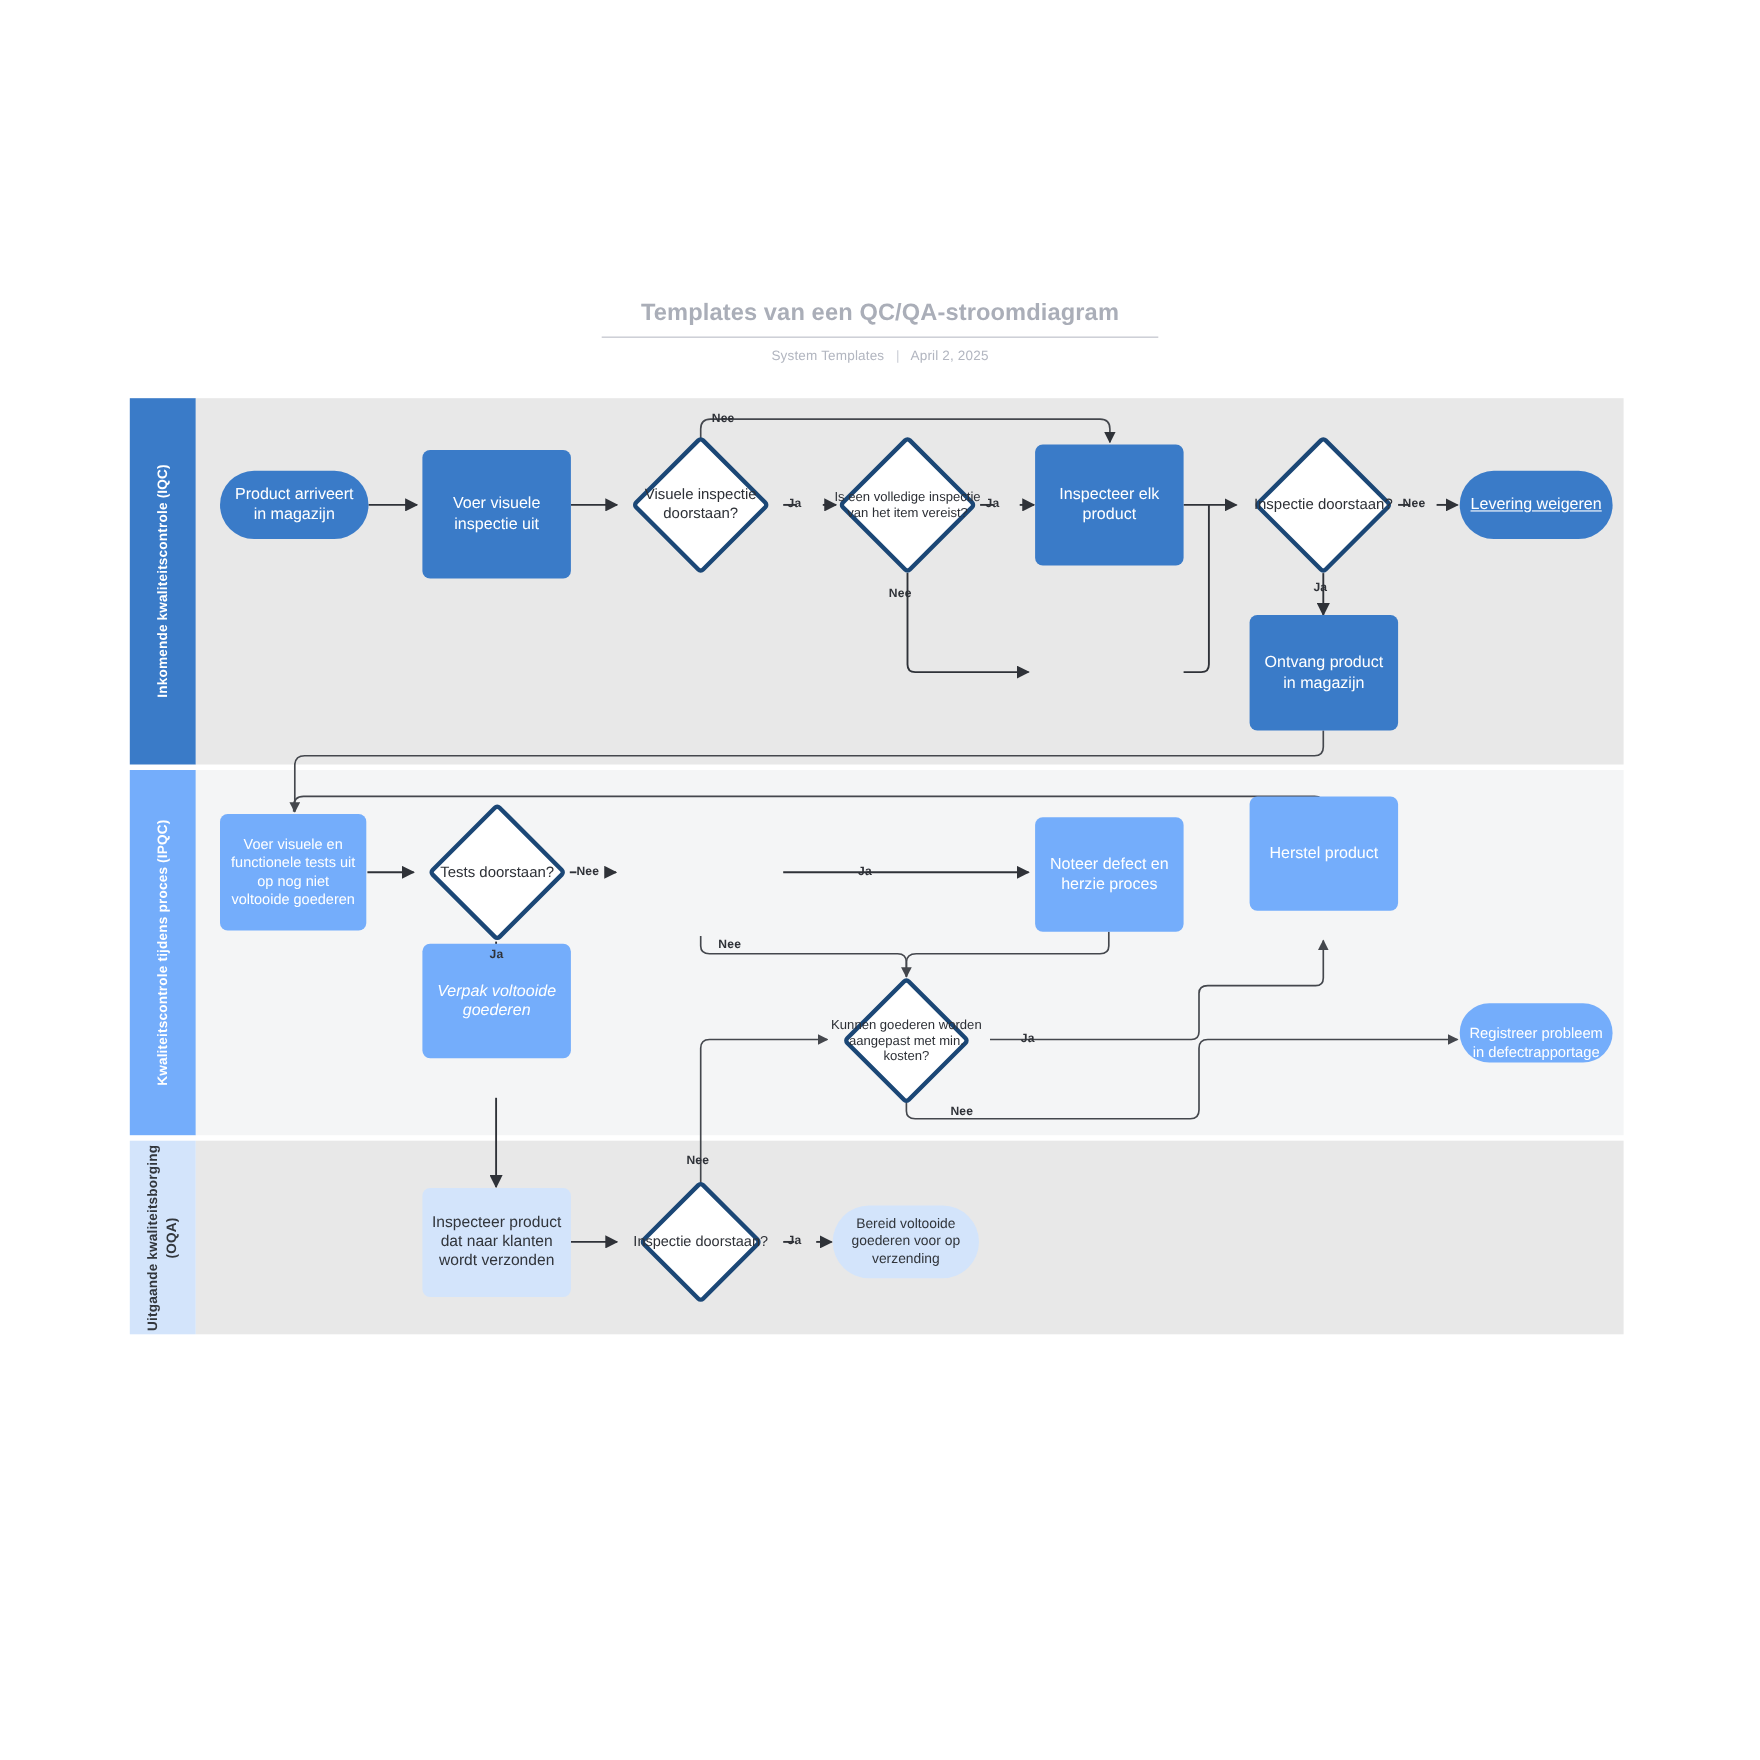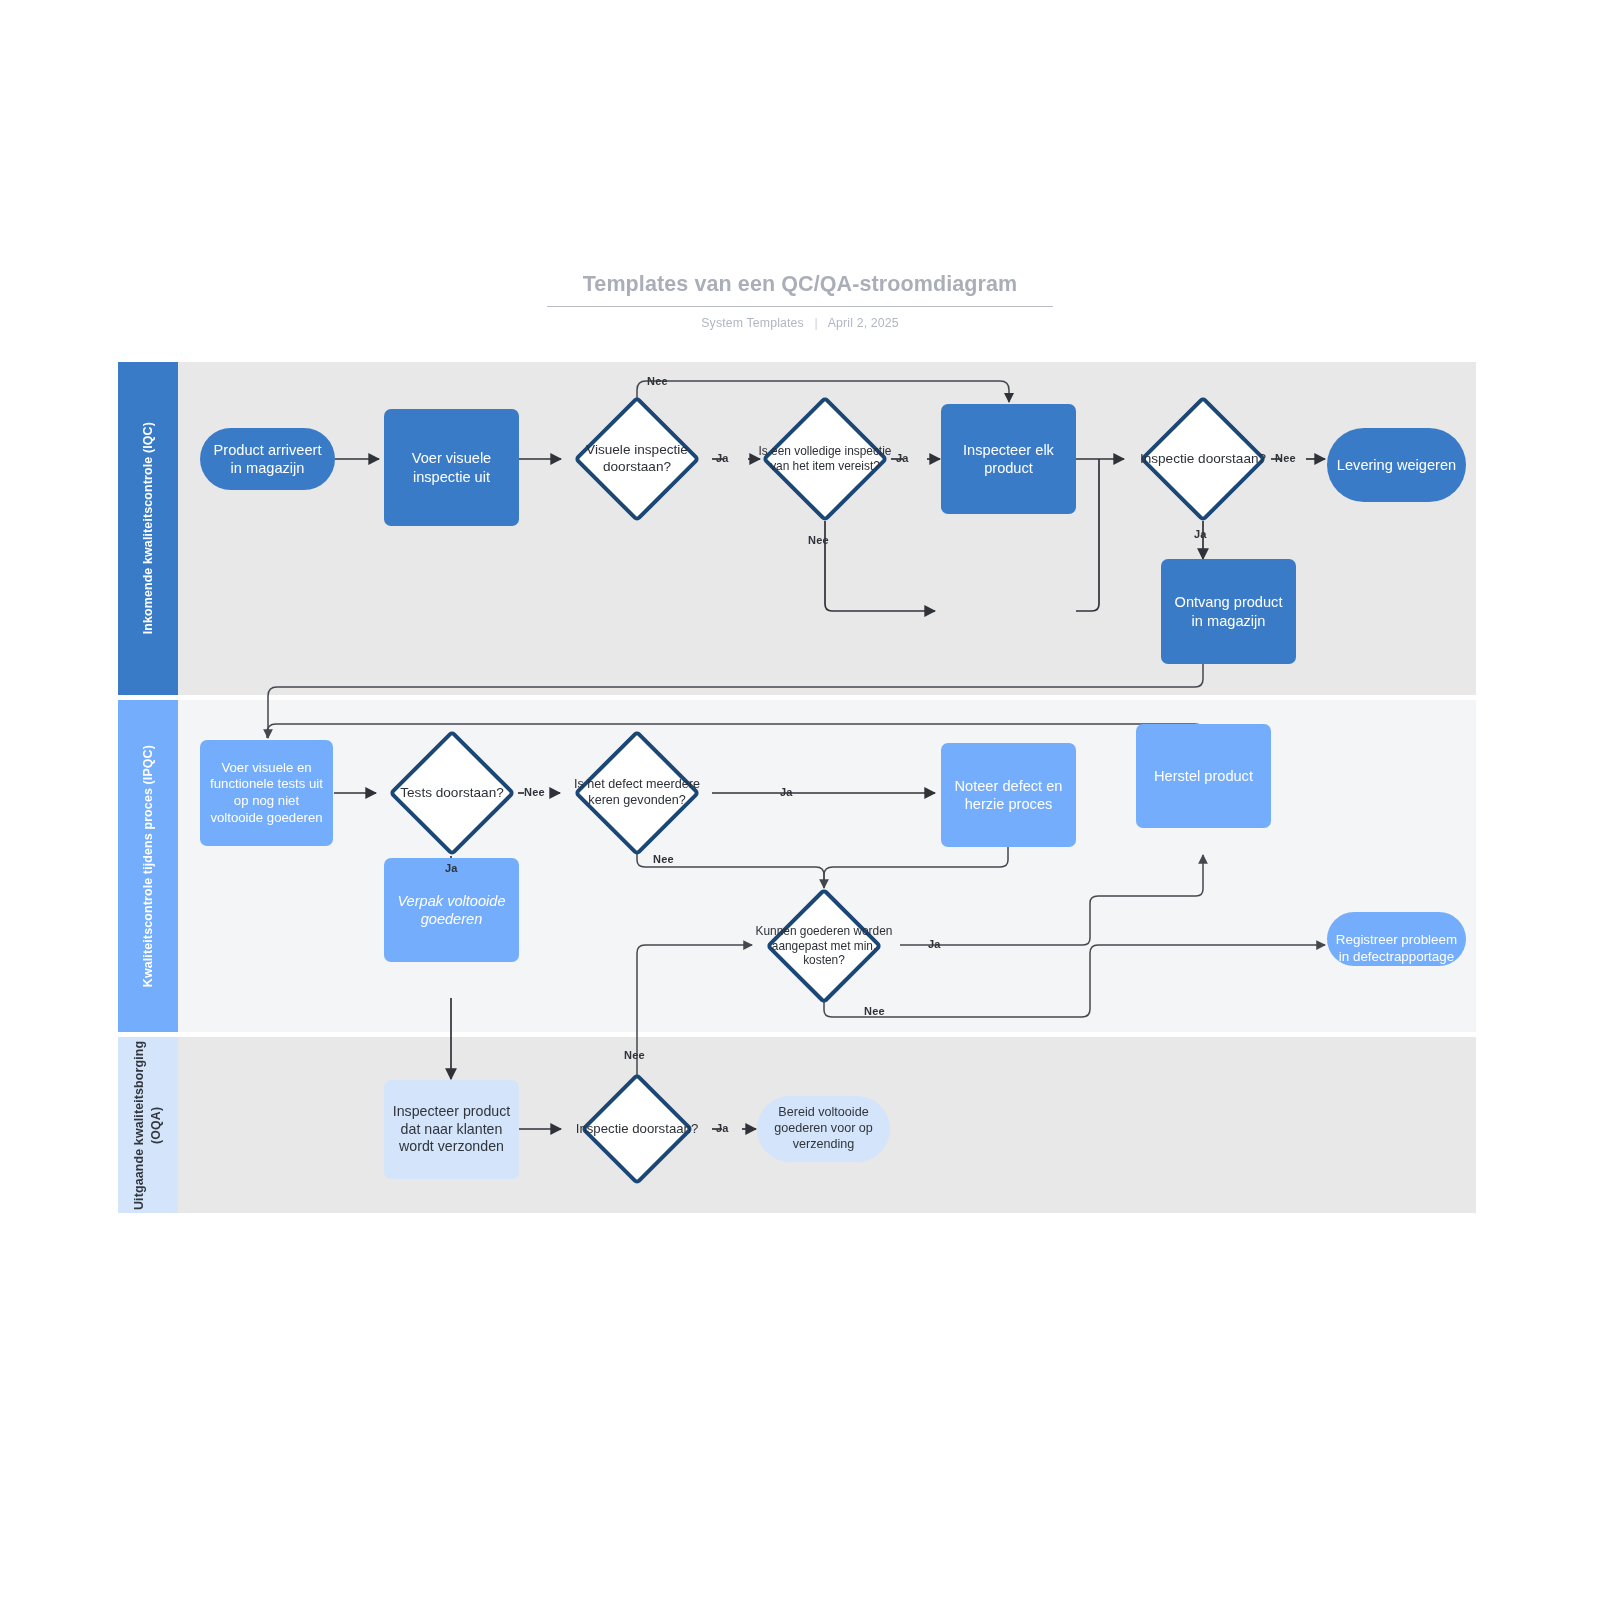--- a/index.html
+++ b/index.html
@@ -230,46 +230,40 @@
     <span>Inspecteer elk product</span>
   </div>
 
   <div class="dec" style="left:1127px; top:395px; width:152px; height:128px;">
     <div class="dbox" style="width:90px; height:90px;"></div>
     <div class="dlabel" style="font-size:13.6px;">
         <span>Inspectie doorstaan?</span>
       </div>
   </div>
 
-  <div class="node term s1" style="left:1327px; top:428px; width:139px; height:74px;">
+  <div class="node term s1" style="left:1327px; top:428px; width:139px; height:62px;text-decoration:underline;">
     <span>Levering weigeren</span>
   </div>
 
 
-  <div class="node proc s1" style="left:1136px; top:559px; width:135px; height:105px;margin-left:25px;">
+  <div class="node proc s1" style="left:1136px; top:559px; width:135px; height:105px;">
     <span>Ontvang product in magazijn</span>
   </div>
 
   <div class="node proc s2" style="left:200px; top:740px; width:133px; height:106px;">
     <span style="font-size:13.2px;">Voer visuele en functionele tests uit op nog niet voltooide goederen</span>
   </div>
 
   <div class="dec" style="left:376px; top:729px; width:152px; height:128px;">
     <div class="dbox" style="width:90px; height:90px;"></div>
     <div class="dlabel" style="font-size:13.6px;">
         <span>Tests doorstaan?</span>
       </div>
   </div>
 
-  <div class="dec" style="left:561px; top:729px; width:152px; height:128px;">
-    <div class="dbox" style="width:90px; height:90px;"></div>
-    <div class="dlabel" style="font-size:12.6px;">
-        <span>Is het defect meerdere keren gevonden?</span>
-      </div>
-  </div>
 
   <div class="node proc s2" style="left:941px; top:743px; width:135px; height:104px;">
     <span>Noteer defect en herzie proces</span>
   </div>
 
   <div class="node proc s2" style="left:1136px; top:724px; width:135px; height:104px;">
     <span>Herstel product</span>
   </div>
 
   <div class="node proc s2" style="left:384px; top:858px; width:135px; height:104px;font-style:italic;">

